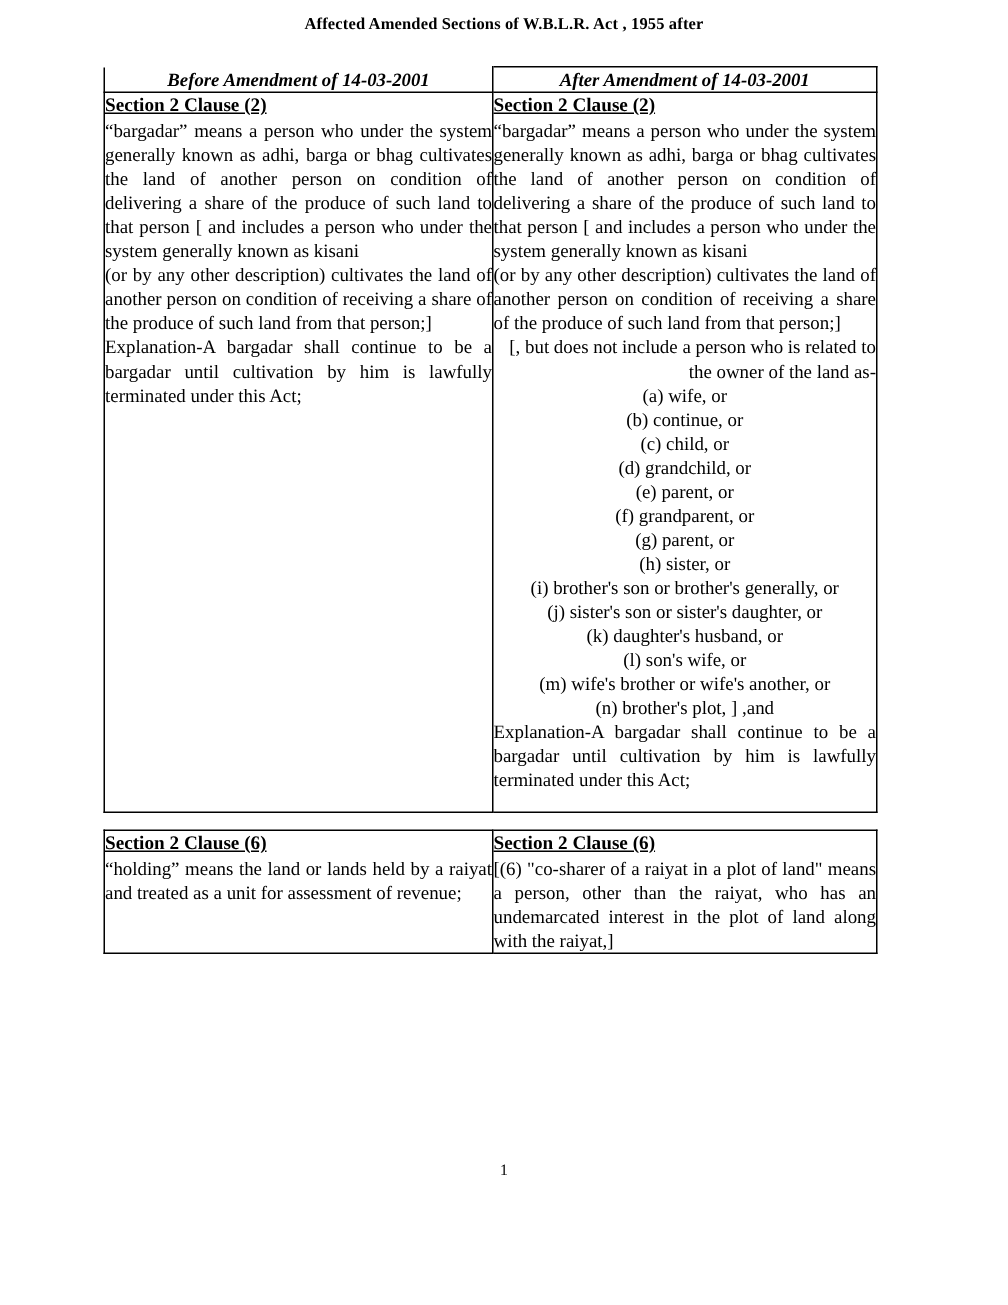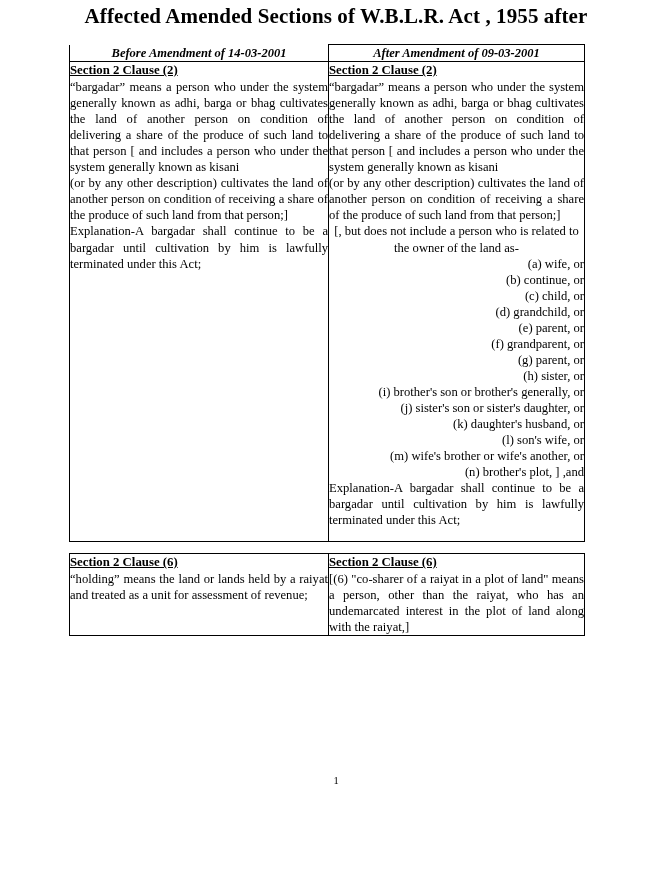--- a/index.html
+++ b/index.html
@@ -19,21 +19,21 @@
   .page {
     position: relative;
     width: 672px;
     height: 870px;
   }
 
   
   .doc-title {
     text-align: center;
     font-weight: bold;
-    font-size: 21px;
+    font-size: 11px;
     line-height: 21px;
     padding-top: 6px;
     letter-spacing: 0.1px;
   }
   .doc-title .line {
     display: block;
   }
 
   
   .amend-table {
@@ -97,25 +97,25 @@
     font-size: 12.8px;
   }
 
   p.just {
     margin: 0;
     text-align: justify;
     text-justify: inter-word;
   }
   p.plain {
     margin: 0;
-    text-align: center;
+    text-align: right;
   }
   .list-item {
     margin: 0;
-    text-align: right;
+    text-align: center;
     white-space: nowrap;
   }
 
   
   .page-number {
     position: absolute;
     left: 0;
     top: 775px;
     width: 672px;
     text-align: center;
@@ -132,21 +132,21 @@
   </div>
 
   <table class="amend-table">
     <colgroup>
       <col class="c-left">
       <col class="c-right">
     </colgroup>
     <tbody>
       <tr>
         <td class="hdr-cell">Before Amendment of 14-03-2001</td>
-        <td class="hdr-cell with-top">After  Amendment of 09-03-2001</td>
+        <td class="hdr-cell with-top">After  Amendment of 14-03-2001</td>
       </tr>
 
       <tr>
         <td class="body-cell first-row-left">
           <span class="clause-head">Section 2 Clause (2)</span>
           <p class="just">“bargadar” means a person who under the system generally known as adhi, barga or bhag cultivates the land of another person on condition of delivering a share of the produce of such land to that person [ and includes a person who under the system generally known as kisani</p>
           <p class="just"> (or by any other description) cultivates the land of another person on condition of receiving a share of the produce of such land from that person;]</p>
           <p class="just">Explanation-A bargadar shall continue to be a bargadar until cultivation by him is lawfully terminated under this Act;</p>
         </td>
 

